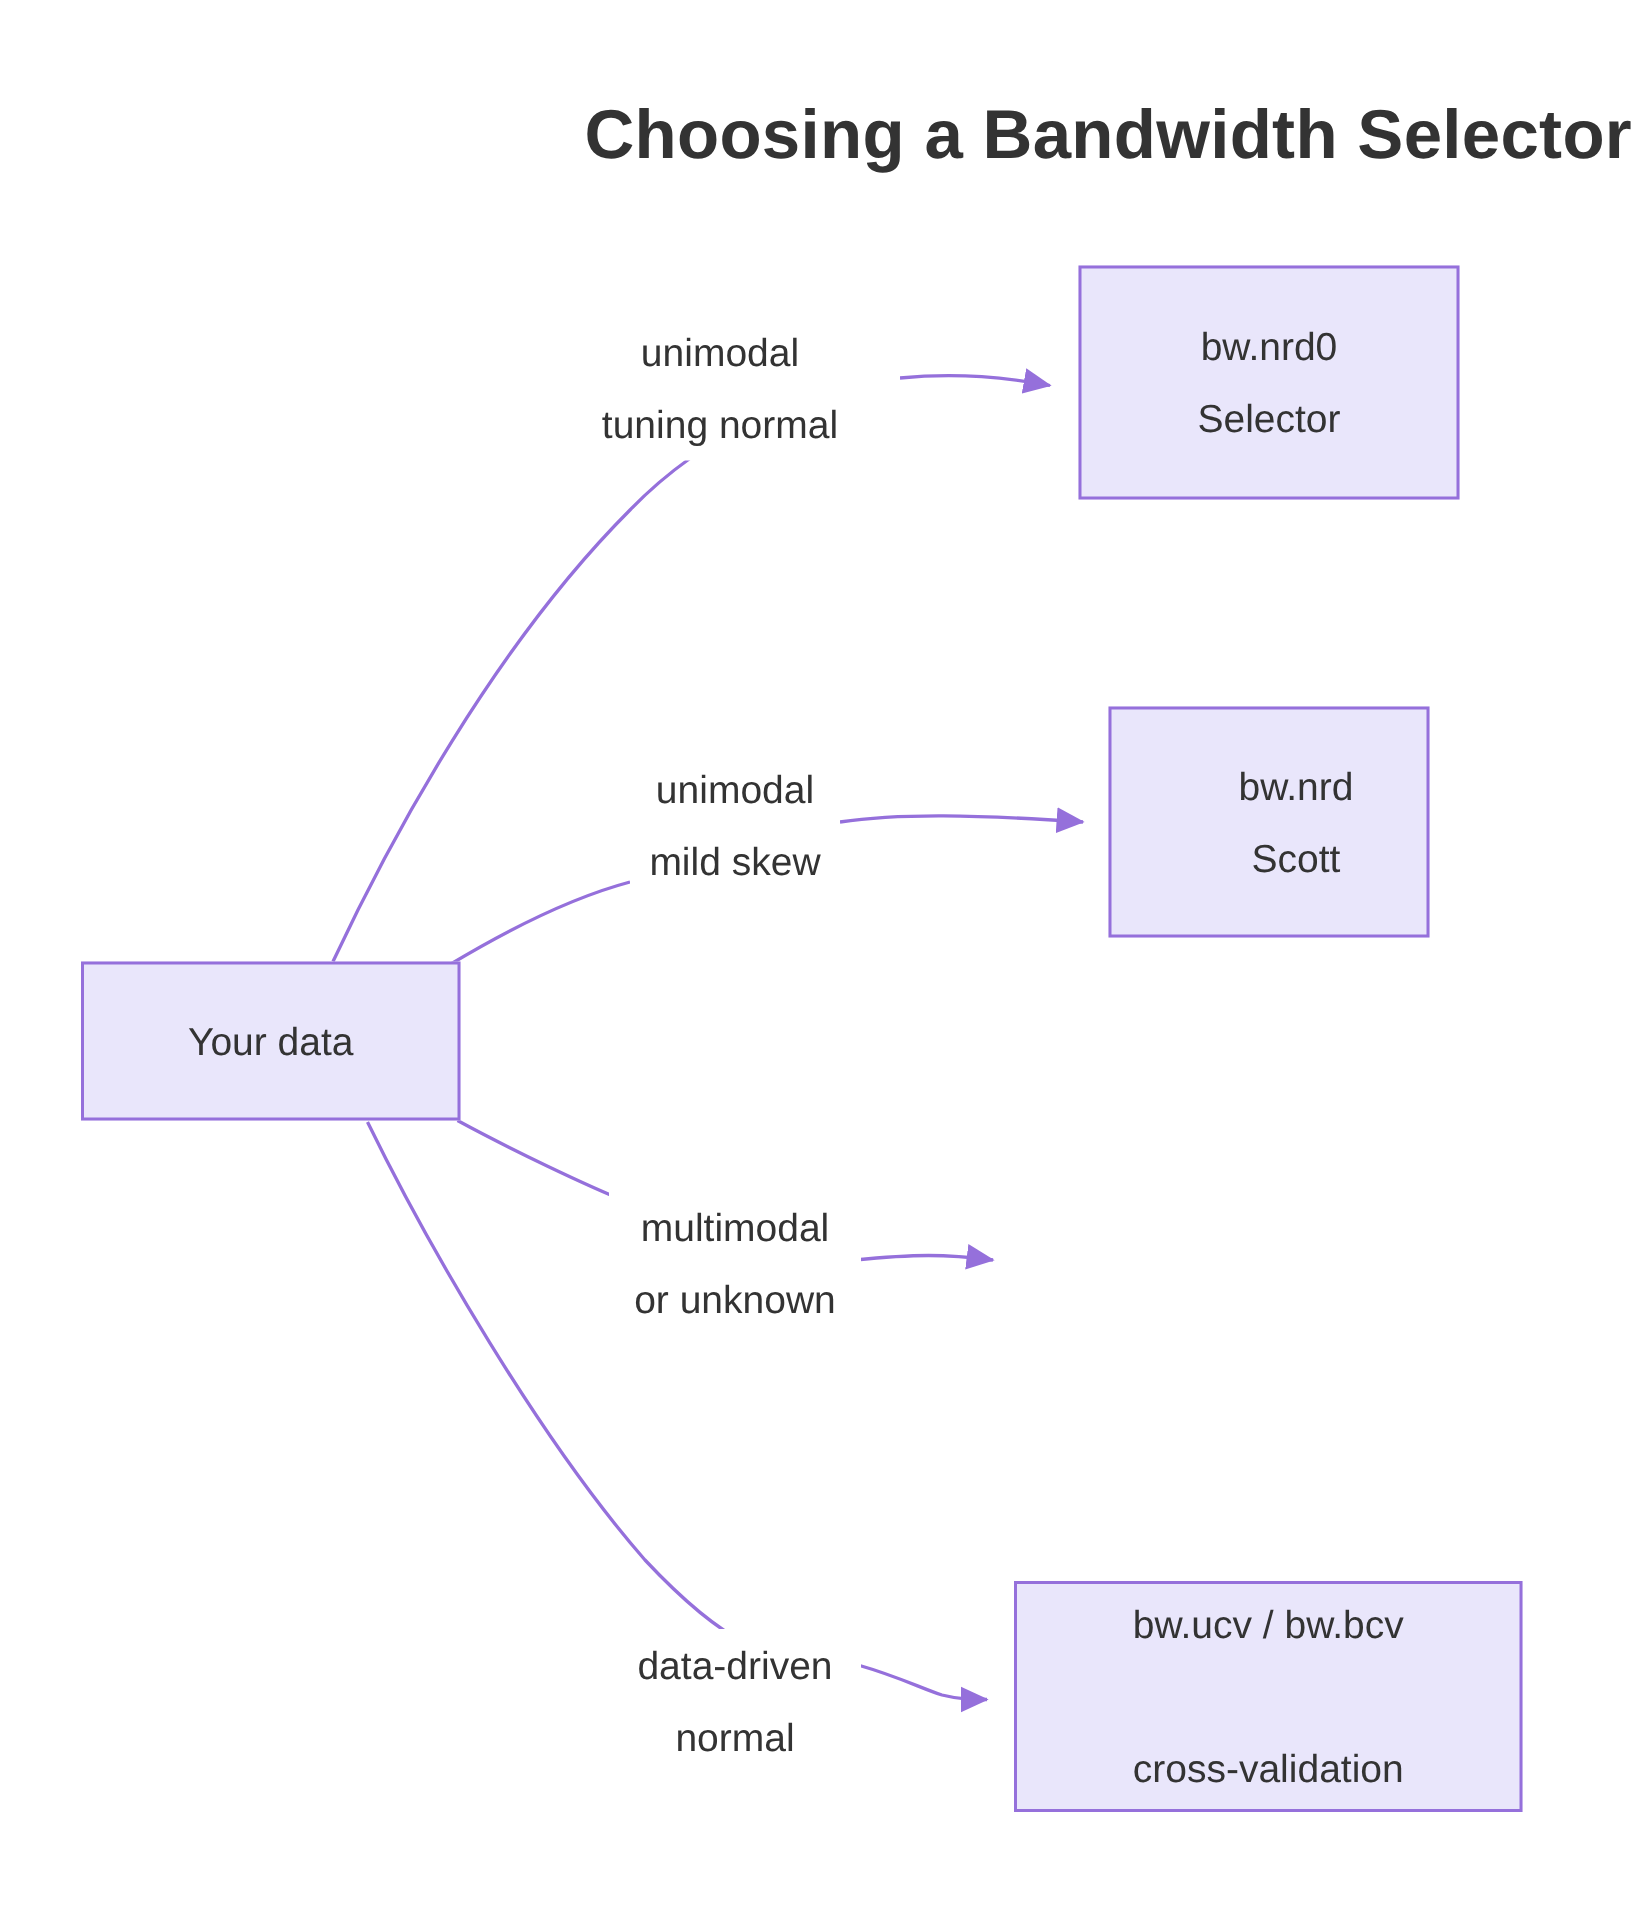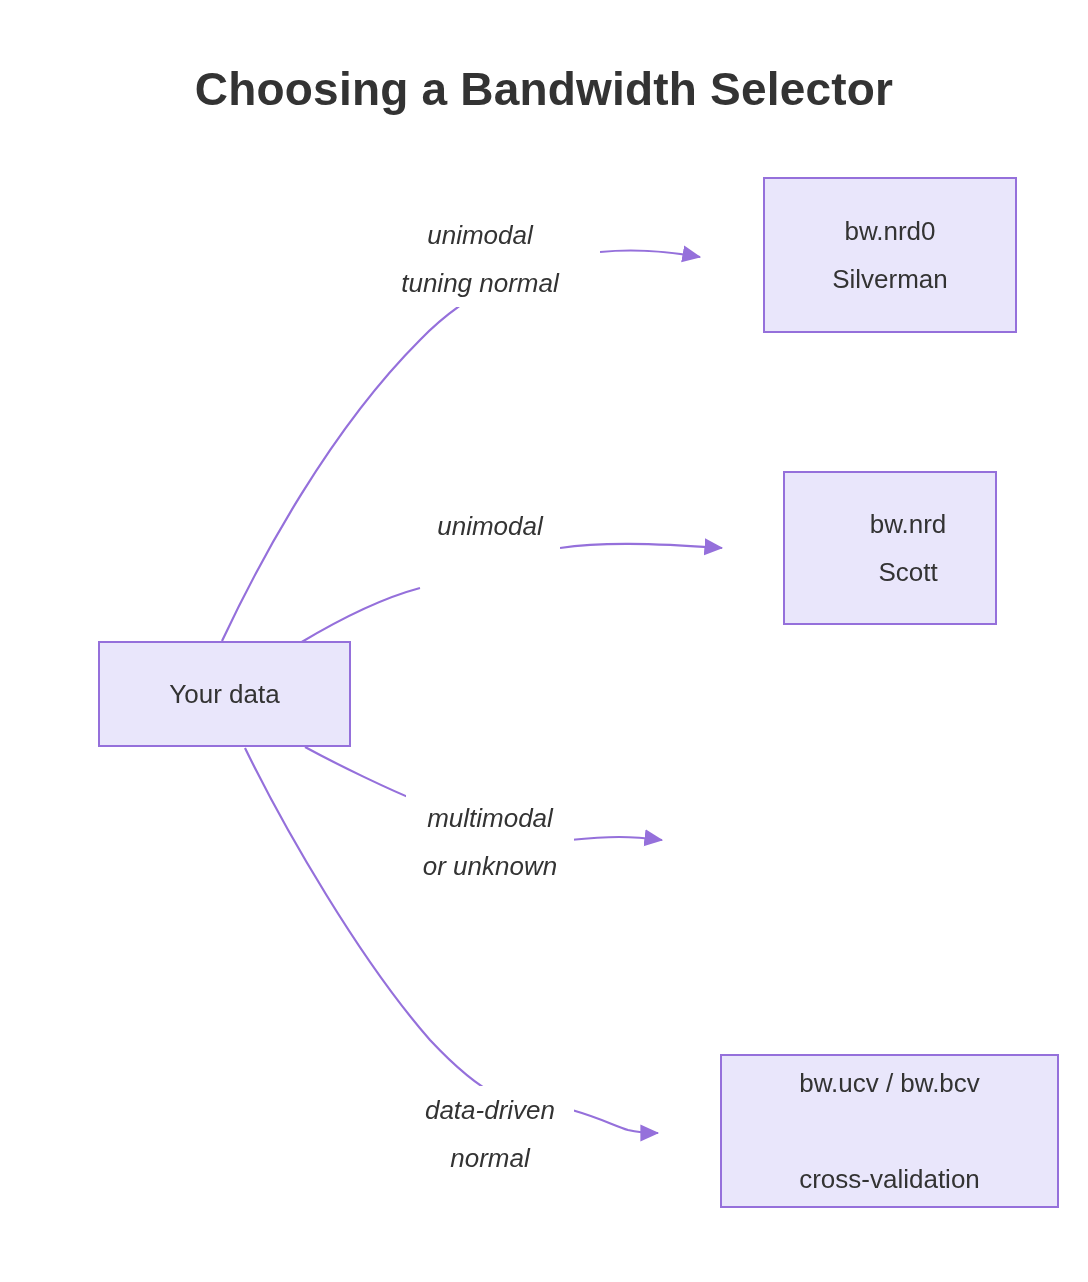--- a/index.html
+++ b/index.html
@@ -13,21 +13,21 @@
     height: 1282px;
     background: #ffffff;
     overflow: hidden;
     font-family: "Liberation Sans", sans-serif;
   }
   #diagram-title {
     position: absolute;
     left: 0;
     top: 62px;
     width: 1088px;
-    text-align: center;
+    text-align: right;
     font-size: 46px;
     font-weight: bold;
     color: #333333;
     letter-spacing: 0.2px;
   }
   #edge-layer {
     position: absolute;
     left: 0;
     top: 0;
     width: 1088px;
@@ -39,40 +39,38 @@
     background: #e9e6fb;
     border: 2px solid #9570db;
     display: flex;
     flex-direction: column;
     align-items: center;
     justify-content: center;
     color: #333333;
     font-size: 26px;
     line-height: 48px;
     white-space: nowrap;
-    margin-left: 44px;
   }
   .node .node-line {
     display: block;
   }
   .edge-label {
     position: absolute;
     text-align: center;
     color: #333333;
     font-size: 26px;
     line-height: 48px;
     white-space: nowrap;
     pointer-events: none;
   }
   .edge-label .label-line {
     display: block;
   }
   .elabel-bg {
     background: #ffffff;
-    font-style: italic;
   }
 </style>
 </head>
 <body>
 
 <div id="page">
 
   <div id="diagram-title">Choosing a Bandwidth Selector</div>
 
   <svg id="edge-layer" viewBox="0 0 1088 1282" width="1088" height="1282" xmlns="http://www.w3.org/2000/svg">
@@ -94,41 +92,42 @@
     <path d="M 245,748 C 285,830 360,960 430,1040 C 460,1072 482,1088 498,1096" fill="none" stroke="#9570db" stroke-width="2.2"></path>
     <path d="M 572,1110 C 600,1118 615,1126 628,1130 C 640,1133 648,1133 658,1133" fill="none" stroke="#9570db" stroke-width="2.2" marker-end="url(#arrowhead)"></path>
   </svg>
 
   <div class="node" style="left:54px; top:641px; width:253px; height:106px;align-items:center;">
     <span class="node-line">Your data</span>
   </div>
 
   <div class="node" style="left:719px; top:177px; width:254px; height:156px;">
     <span class="node-line">bw.nrd0</span>
-    <span class="node-line">Silverman</span>
+    <span class="node-line">Selector</span>
   </div>
 
   <div class="node" style="left:739px; top:471px; width:214px; height:154px;padding-left:36px;">
     <span class="node-line">bw.nrd</span>
     <span class="node-line">Scott</span>
   </div>
 
 
   <div class="node" style="left:676px; top:1054px; width:339px; height:154px;gap:48px;">
     <span class="node-line">bw.ucv / bw.bcv</span>
     <span class="node-line">cross-validation</span>
   </div>
 
   <div class="edge-label elabel-bg" style="left:360px; top:211px; width:240px;">
     <span class="label-line">unimodal</span>
     <span class="label-line">tuning normal</span>
   </div>
 
   <div class="edge-label elabel-bg" style="left:420px; top:502px; width:140px;">
     <span class="label-line">unimodal</span>
+    <span class="label-line">mild skew</span>
   </div>
 
   <div class="edge-label elabel-bg" style="left:406px; top:794px; width:168px;">
     <span class="label-line">multimodal</span>
     <span class="label-line">or unknown</span>
   </div>
 
   <div class="edge-label elabel-bg" style="left:406px; top:1086px; width:168px;">
     <span class="label-line">data-driven</span>
     <span class="label-line">normal</span>

